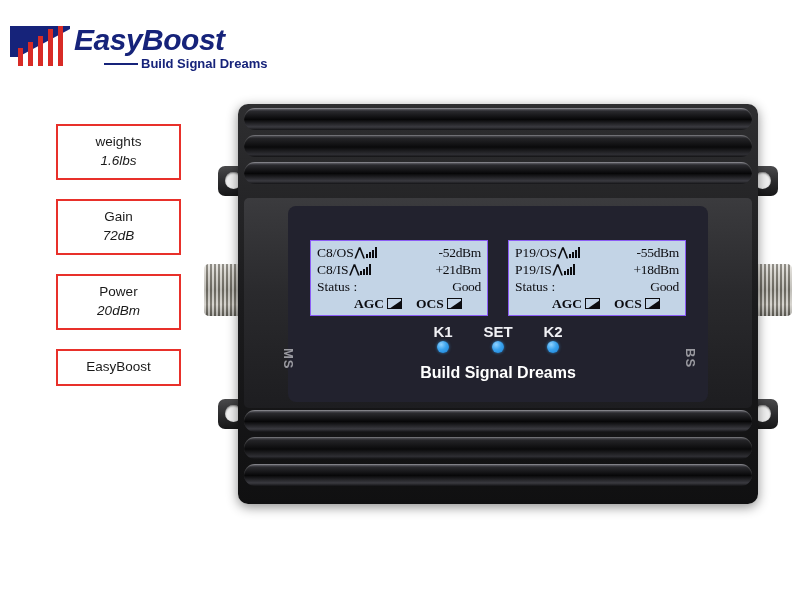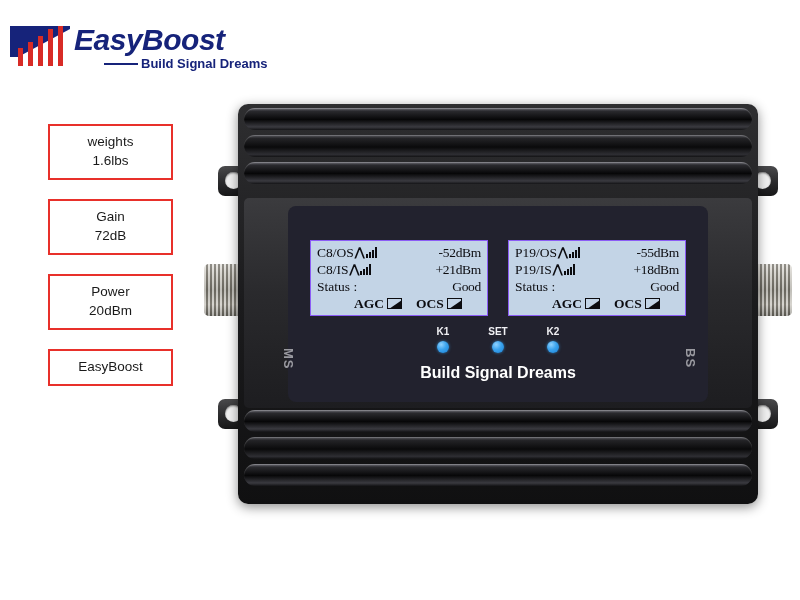--- a/index.html
+++ b/index.html
@@ -15,28 +15,28 @@
     position:absolute; left:74px; top:7px;
     font-size:30px; font-weight:bold; font-style:italic;
     color:#16237a; letter-spacing:-0.5px;
     font-family:"Liberation Sans", sans-serif;
   }
   #tagline-wrap { position:absolute; left:104px; top:40px; display:flex; align-items:center; gap:3px; }
   #tagline-rule { width:34px; height:2px; background:#16237a; }
   #brand-tagline { font-size:13px; font-weight:bold; color:#16237a; }
 
   
-  #spec-list { position:absolute; left:48px; top:124px; width:125px; }
+  #spec-list { position:absolute; left:56px; top:124px; width:125px; }
   .spec-box {
     border:2px solid #e8302a; background:#fff;
     margin-bottom:19px; padding:7px 4px 8px;
     text-align:center; color:#1a1a1a;
   }
   .spec-label { font-size:13.5px; line-height:18px; }
-  .spec-value { font-size:13.5px; line-height:19px; }
+  .spec-value { font-size:13.5px; line-height:19px;font-style:italic; }
 
   
   #device { position:absolute; left:218px; top:104px; width:560px; height:400px; }
 
   
   .mount-tab {
     position:absolute; width:46px; height:30px;
     background:linear-gradient(180deg,#4a4a4c 0%,#2a2a2c 55%,#171718 100%);
     border-radius:7px; z-index:1;
   }
@@ -140,21 +140,21 @@
     width:0; height:0; border-style:solid; border-width:0 0 9px 13px;
     border-color:transparent transparent #0c0c10 transparent;
   }
 
   
   #button-bar {
     position:absolute; top:120px; left:0; width:100%;
     display:flex; justify-content:center; gap:21px;
   }
   .btn-item { display:flex; flex-direction:column; align-items:center; width:34px; }
-  .btn-label { color:#f0f0f4; font-size:10px; font-weight:bold; line-height:12px; }
+  .btn-label { color:#f0f0f4; font-size:15px; font-weight:bold; line-height:12px; }
   .btn-led {
     width:12px; height:12px; border-radius:50%; margin-top:3px;
     background:radial-gradient(circle at 35% 30%, #8fd2ff 0%, #3aa3ee 45%, #1a7fd4 100%);
     box-shadow:0 0 3px rgba(58,163,238,.7);
   }
 
   
   #device-tagline {
     position:absolute; top:158px; left:0; width:100%; text-align:center;
     color:#ffffff; font-size:16px; font-weight:bold;

